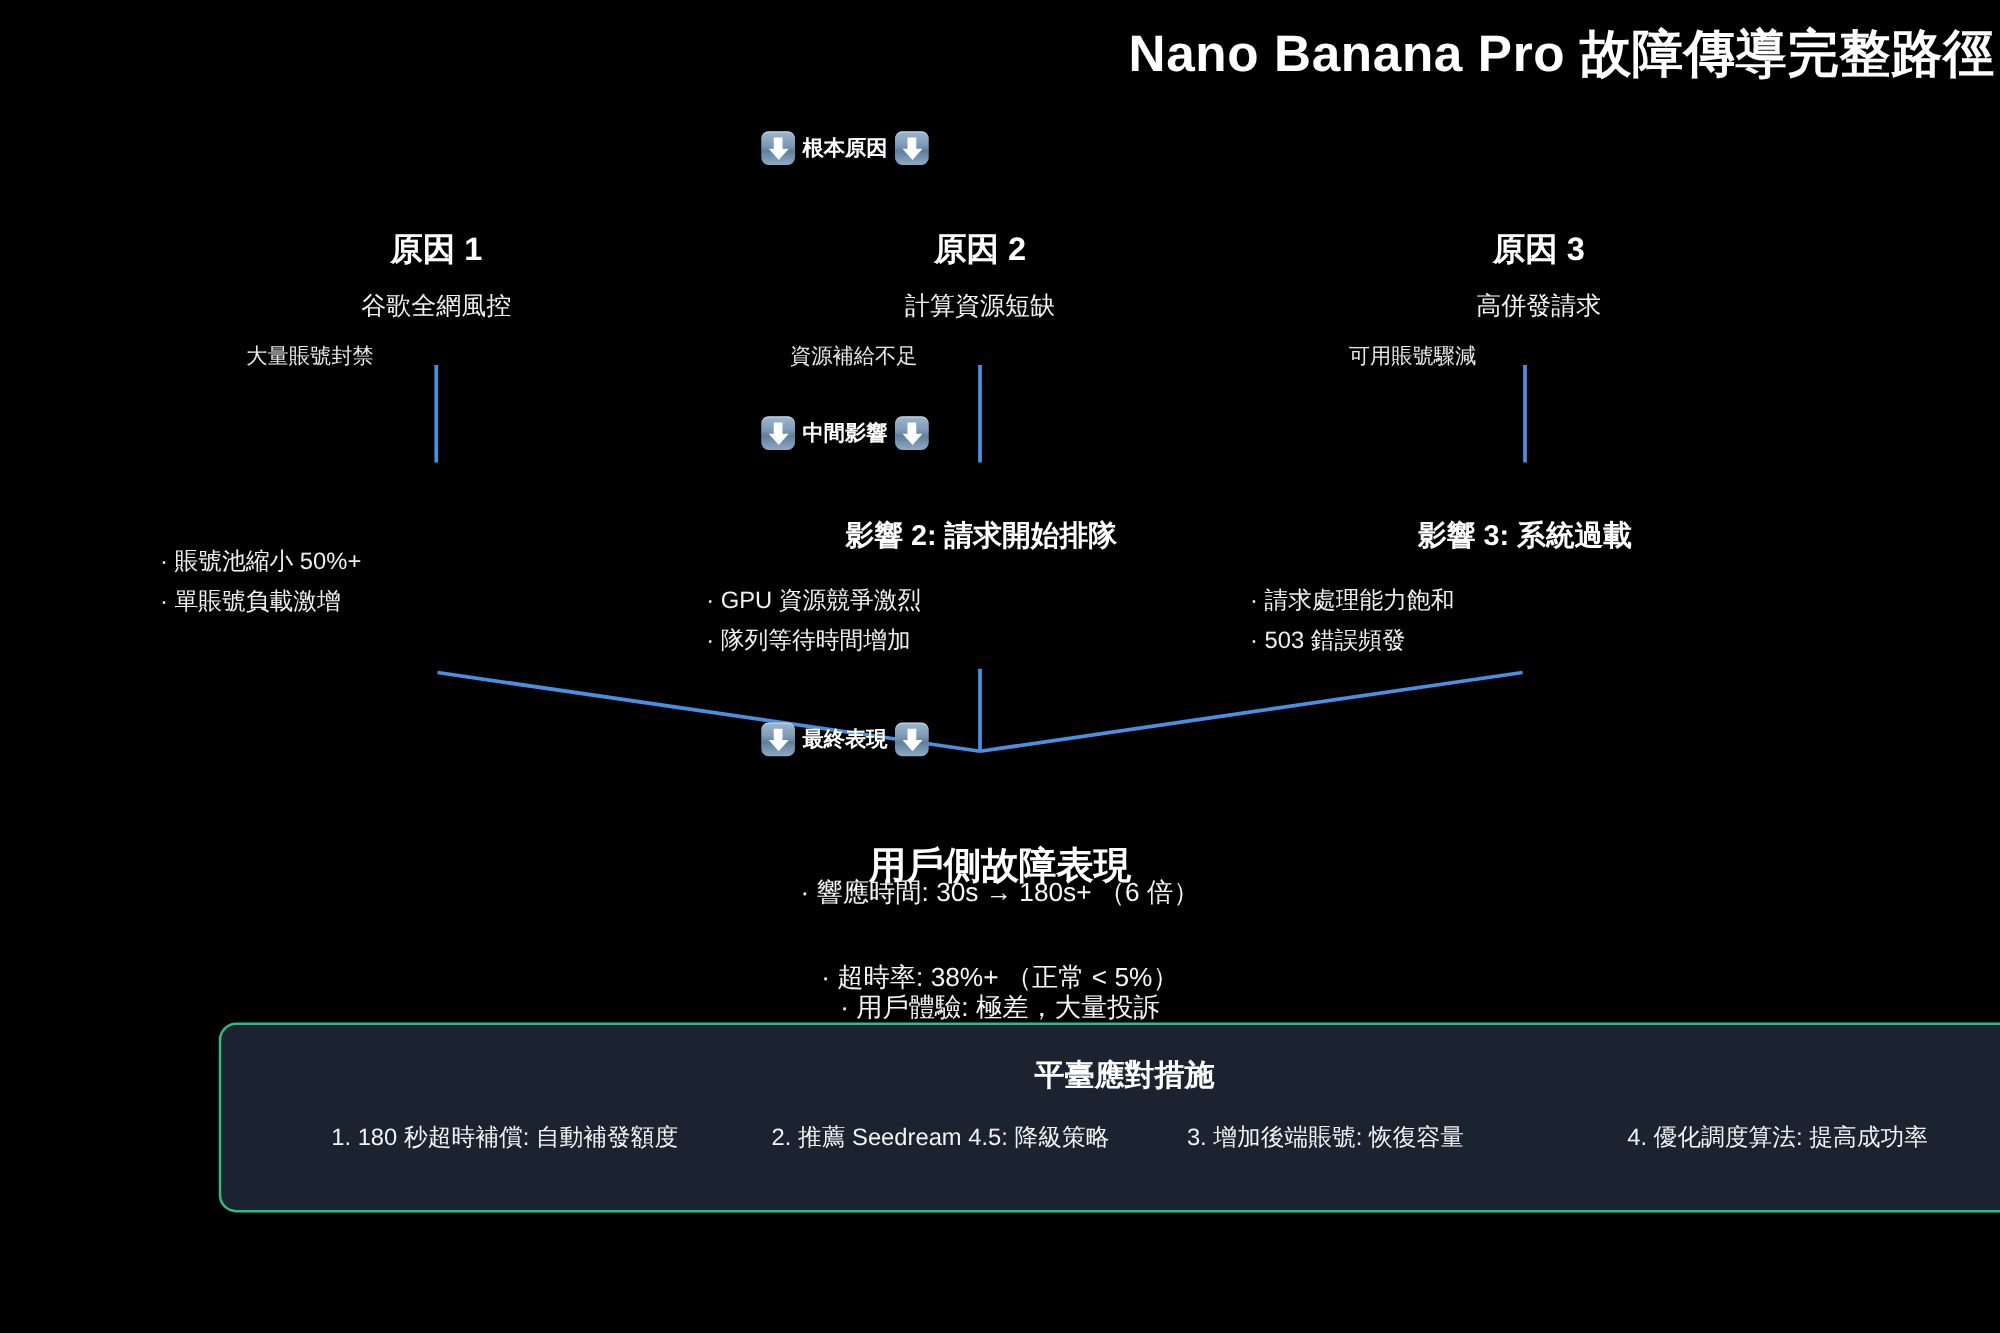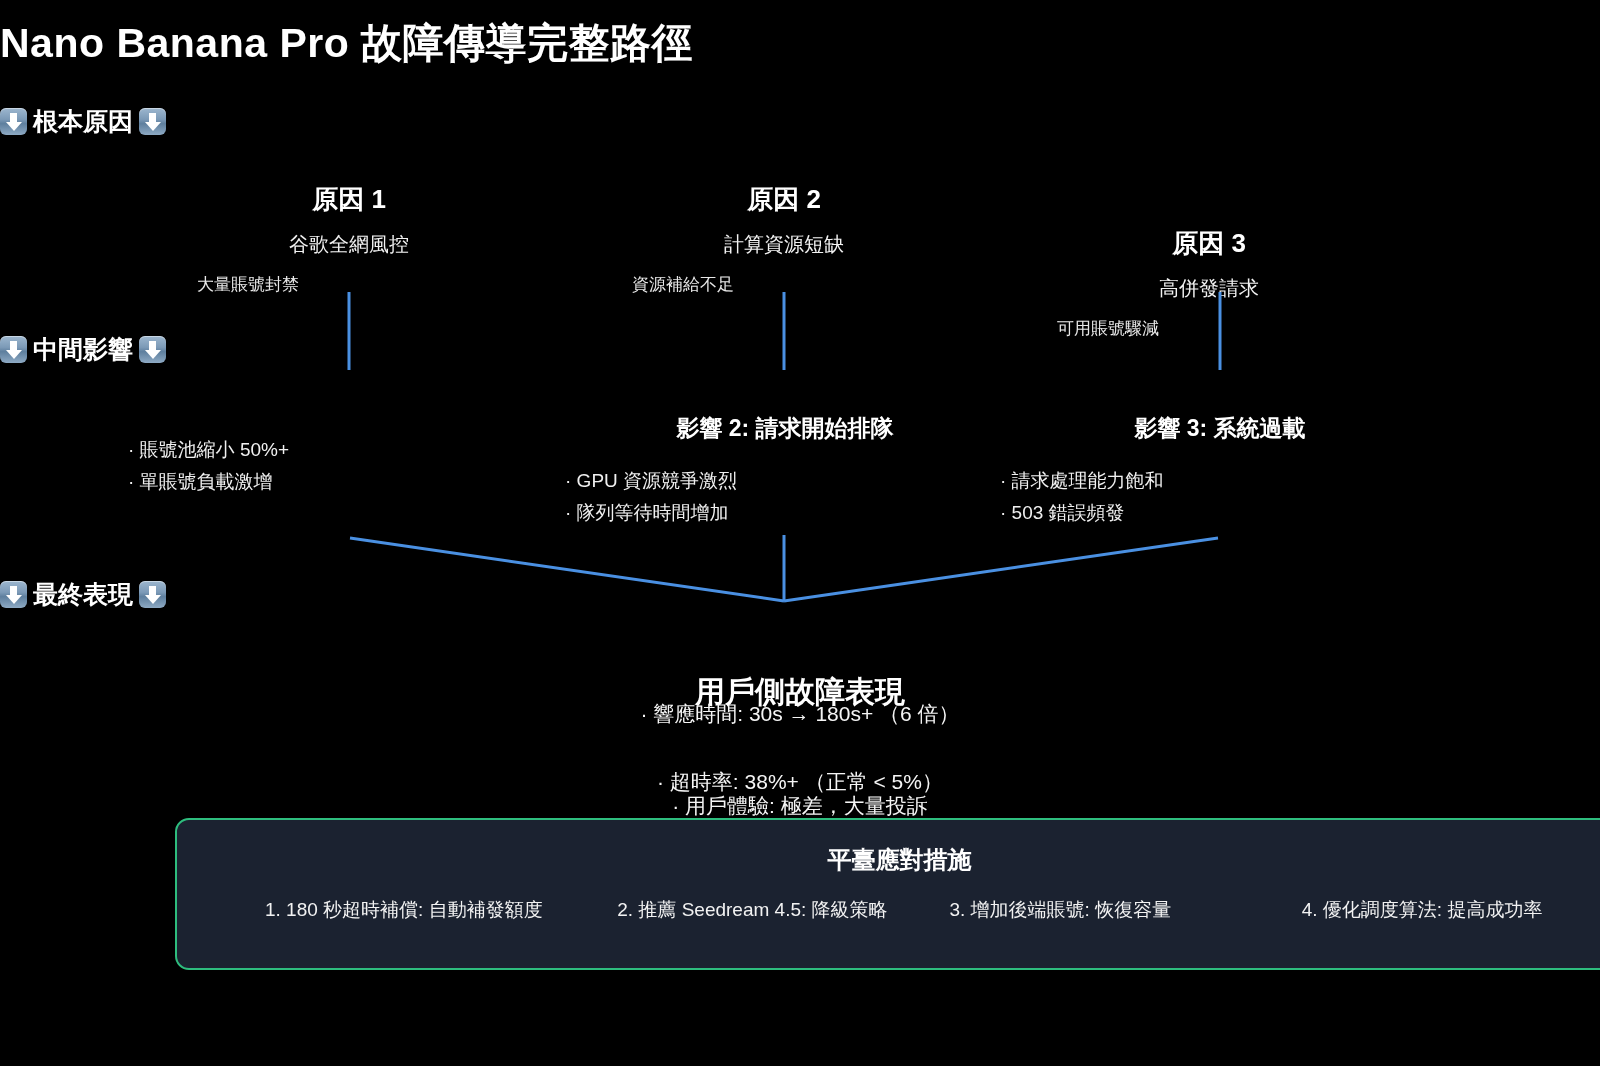--- a/index.html
+++ b/index.html
@@ -13,32 +13,33 @@
     font-family: "Liberation Sans", "DejaVu Sans", sans-serif;
     color: #ffffff;
     position: relative;
   }
   #stage { position: relative; width: 1600px; height: 1066px; }
 
   
   .title {
     position: absolute;
     top: 16px; left: 0; width: 1596px;
-    text-align: left;
+    text-align: right;
     font-size: 41px;
     font-weight: 700;
     letter-spacing: 0.5px;
     white-space: nowrap;
   }
 
   
   .section-header {
     position: absolute;
     width: 1352px; left: 0;
-    font-size: 25px;
+    text-align: center;
+    font-size: 17px;
     font-weight: 700;
     z-index: 5;
     white-space: nowrap;
   }
   .section-header .lbl { vertical-align: middle; padding: 0 6px; }
 
   .arrow-emoji {
     display: inline-block;
     width: 27px; height: 27px;
     border-radius: 6px;
@@ -214,21 +215,21 @@
   <div class="col" style="left:149px; top:182px;">
     <div class="col-title">原因 1</div>
     <div class="col-sub">谷歌全網風控</div>
     <div class="col-detail">大量賬號封禁</div>
   </div>
   <div class="col" style="left:584px; top:182px;">
     <div class="col-title">原因 2</div>
     <div class="col-sub">計算資源短缺</div>
     <div class="col-detail">資源補給不足</div>
   </div>
-  <div class="col" style="left:1009px; top:182px;margin-top:44px;">
+  <div class="col" style="left:1031px; top:182px;">
     <div class="col-title">原因 3</div>
     <div class="col-sub">高併發請求</div>
     <div class="col-detail">可用賬號驟減</div>
   </div>
 
   <div class="section-header" style="top:333px;">
     <span class="arrow-emoji"></span><span class="lbl">中間影響</span><span class="arrow-emoji"></span>
   </div>
 
   <div class="impact" style="left:128px; top:413px;">

